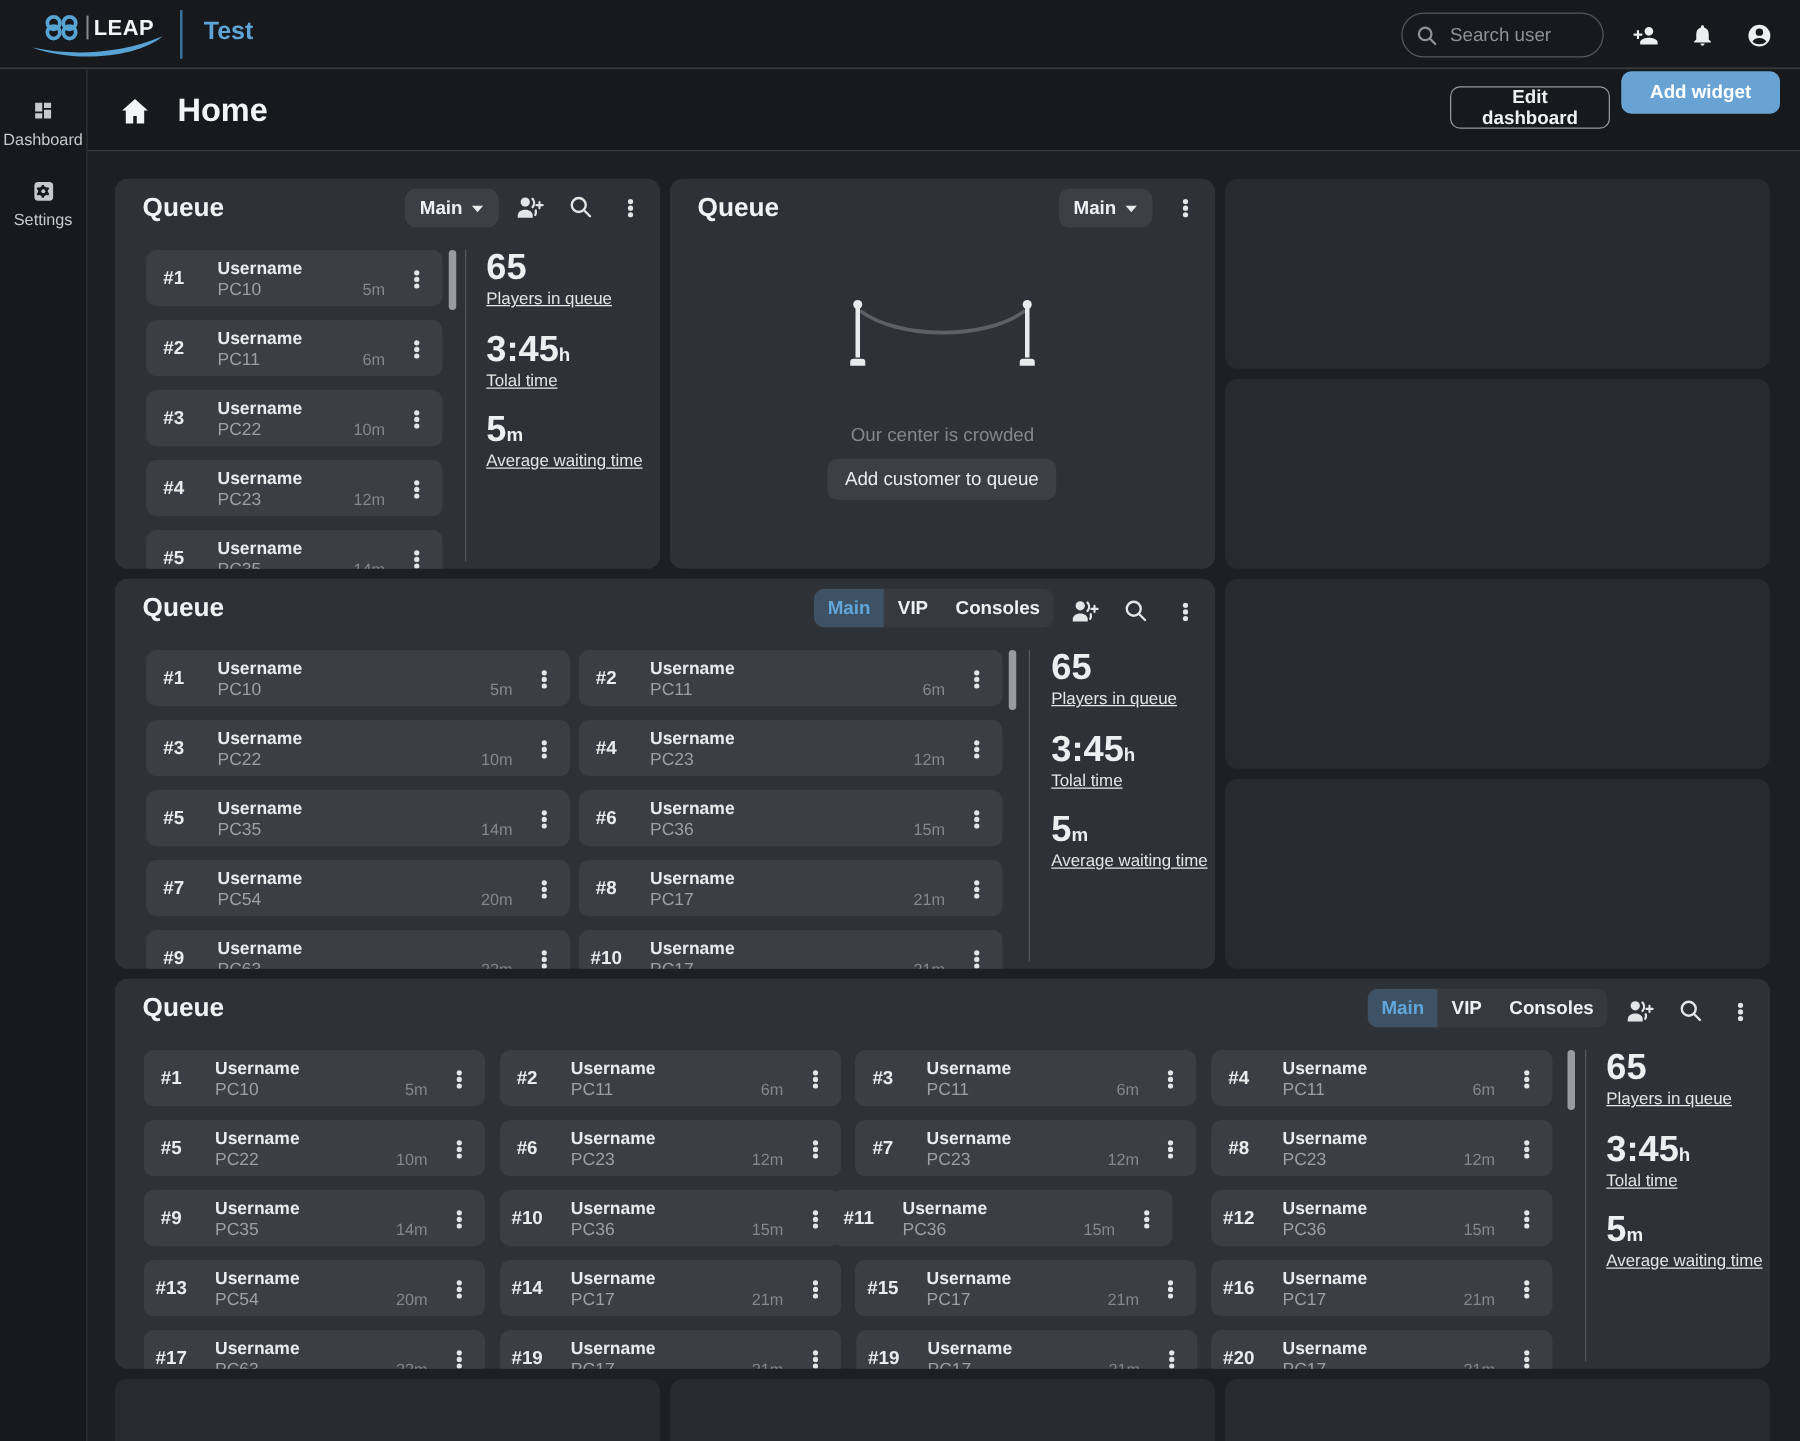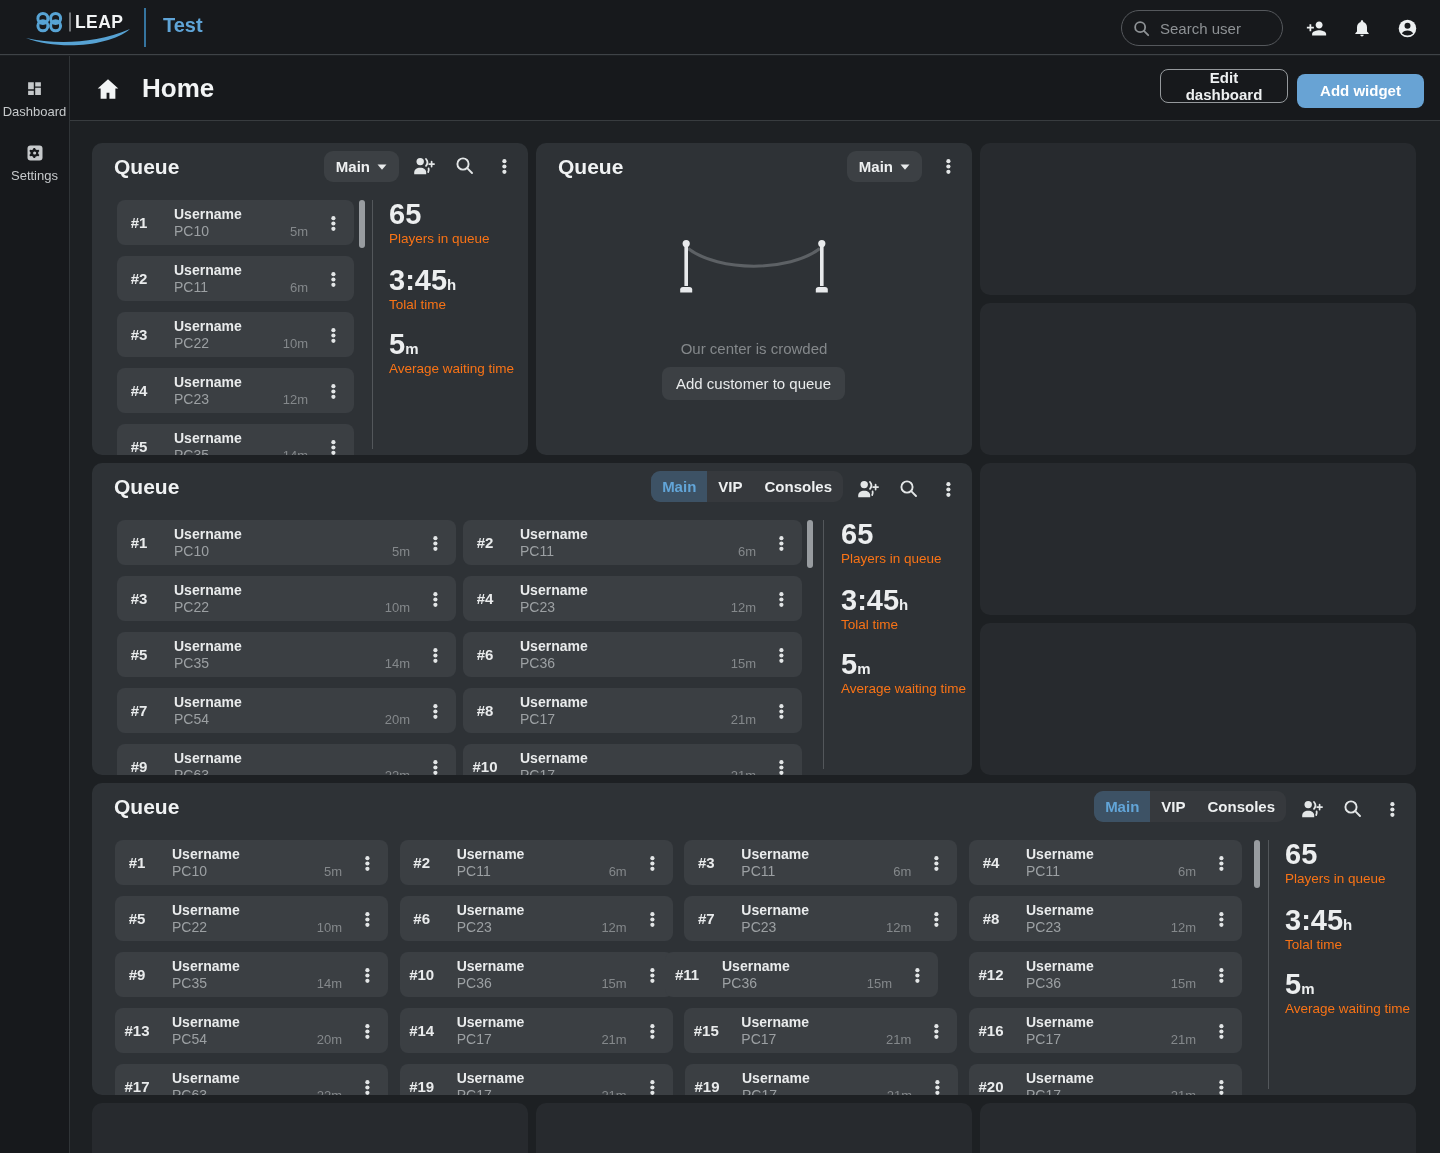--- a/index.html
+++ b/index.html
@@ -12,21 +12,21 @@
 #sidebar { position:absolute; left:0; top:56px; width:70px; height:1097px; background:#17191c;
   border-right:1px solid #303437; z-index:4; }
 .sbi { position:absolute; left:0; width:69px; text-align:center; }
 .sbic { height:18px; }
 .sbl { font-size:13px; color:#c6c9cb; margin-top:6px; }
 #pagehead { position:absolute; left:70px; top:56px; width:1370px; height:65px; background:#17191c;
   border-bottom:1px solid #383c3f; z-index:3; }
 #editbtn { position:absolute; left:1090px; top:13px; width:128px; height:34px; border:1px solid #95999c;
   border-radius:8px; color:#eef0f1; font-size:15px; font-weight:bold; text-align:center;
   line-height:16.5px; padding-top:0px; }
-#addbtn { position:absolute; left:1227px; top:18px; width:127px; height:34px; background:#68a3d4;
+#addbtn { position:absolute; left:1227px; top:1px; width:127px; height:34px; background:#68a3d4;
   border-radius:8px; color:#ffffff; font-size:15px; font-weight:bold; text-align:center; line-height:34px; }
 .w { position:absolute; background:#2e3236; border-radius:10px; overflow:hidden; }
 .ph { position:absolute; background:#272a2e; border-radius:10px; }
 .wt { position:absolute; left:22px; top:12px; font-size:21px; font-weight:bold; color:#f0f2f3; line-height:24px; }
 .dd { position:absolute; height:31px; background:#3c4044; border-radius:9px; color:#eef0f1;
   font-size:15px; font-weight:bold; display:flex; align-items:center; padding:0 12px; }
 .ddc { margin-left:7px; display:inline-flex; }
 .hic { position:absolute; }
 .tabs { position:absolute; top:8px; height:31px; background:#36393d; border-radius:9px;
   display:flex; overflow:hidden; }
@@ -37,21 +37,21 @@
   font-size:15px; font-weight:bold; color:#e9ebec; }
 .un { position:absolute; left:57px; top:6px; font-size:14px; font-weight:bold; color:#e9ebec; line-height:17px; }
 .pc { position:absolute; left:57px; top:23px; font-size:14px; color:#9ca0a3; line-height:17px; }
 .tm { position:absolute; right:46px; top:24px; font-size:13px; color:#84888b; line-height:16px; }
 .kb { position:absolute; right:18px; top:16px; }
 .sthumb { position:absolute; top:57px; width:6px; height:48px; border-radius:3px; background:#989ca0; }
 .vdiv { position:absolute; top:57px; bottom:6px; width:1px; background:#53575b; }
 .stats { position:absolute; top:0; width:145px; height:100%; }
 .sn { position:absolute; font-size:29px; font-weight:bold; color:#eceeef; line-height:29px; }
 .su { font-size:15px; }
-.sl { position:absolute; font-size:13.5px; color:#f97316; line-height:14px; white-space:nowrap; }
+.sl { position:absolute; font-size:13.5px; color:#e5e5e5; line-height:14px; white-space:nowrap;text-decoration:underline; }
 .nb1 { position:absolute; left:0; width:436px; top:162px; text-align:center; font-size:17px;
   font-weight:bold; color:#c6c9cb; }
 .nb2 { position:absolute; left:0; width:436px; top:197px; text-align:center; font-size:15px; color:#84888b; }
 .nbbtn { position:absolute; left:126px; top:224px; width:183px; height:33px; background:#3c4044;
   border-radius:8px; color:#e9ebec; font-size:15px; font-weight:normal; text-align:center; line-height:33px; }
 </style></head><body>
 <div class="ph" style="left:980px;top:143px;width:436px;height:152px;"></div>
 <div class="ph" style="left:980px;top:303px;width:436px;height:152px;"></div>
 <div class="ph" style="left:980px;top:463px;width:436px;height:152px;"></div>
 <div class="ph" style="left:980px;top:623px;width:436px;height:152px;"></div>

